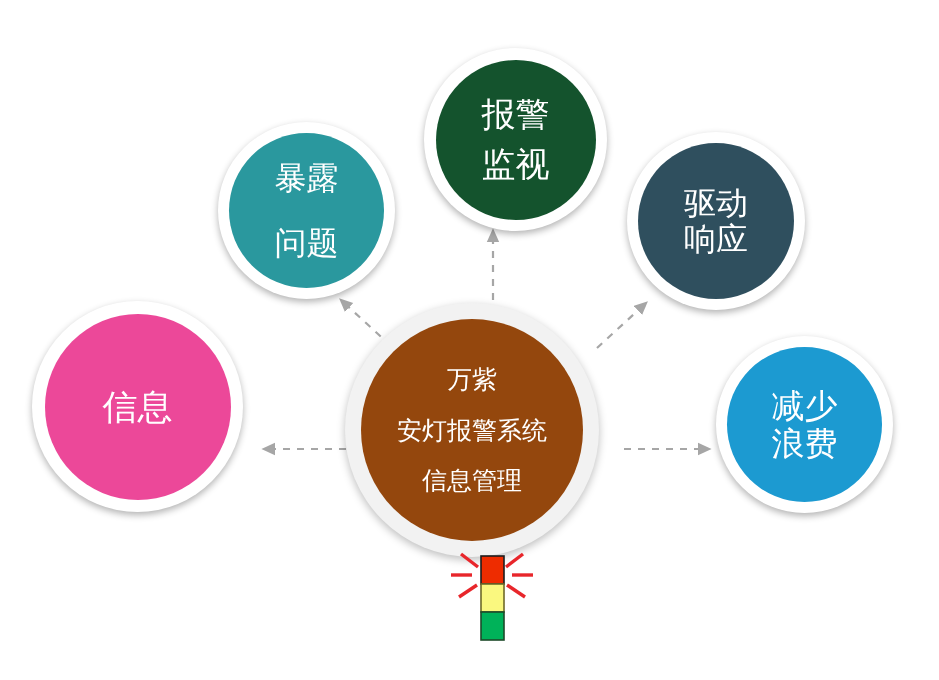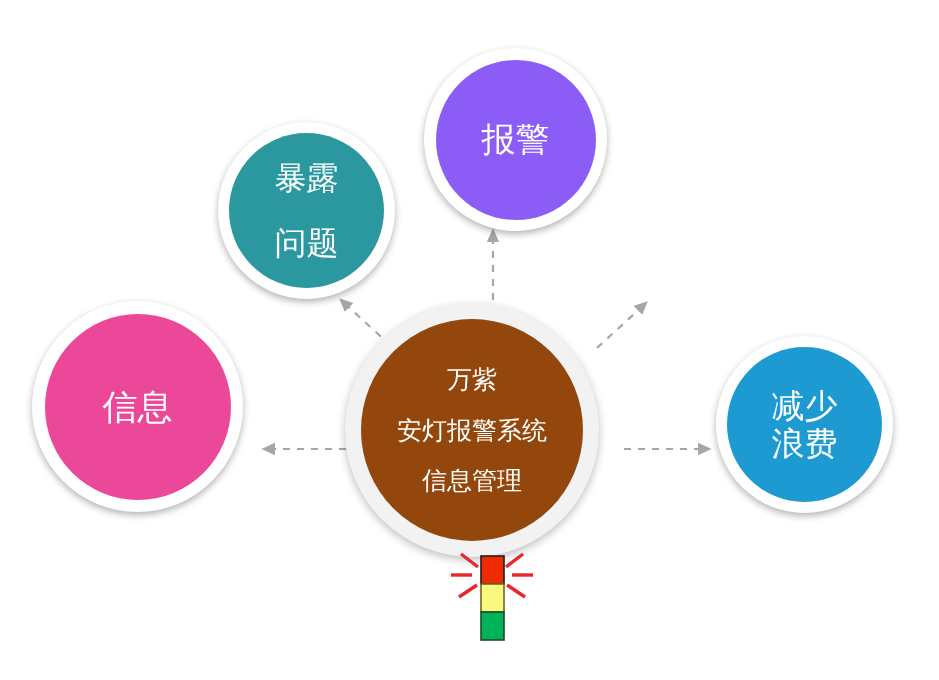--- a/index.html
+++ b/index.html
@@ -121,25 +121,32 @@
   </div>
 
   <div class="node" id="node-expose">
     <div class="disc" style="background: rgb(42, 152, 158);">
       <span class="line line-1">暴露</span>
       <span class="line line-2">问题</span>
     </div>
   </div>
 
   <div class="node" id="node-alarm">
-    <div class="disc" style="background: #8b5cf6; gap: 11px;">
+    <div class="disc" style="background: #14532d; gap: 11px;">
       <span class="line line-1">报警</span>
+      <span class="line line-2">监视</span>
     </div>
   </div>
 
+  <div class="node" id="node-drive">
+    <div class="disc" style="background: rgb(47, 79, 94);">
+      <span class="line line-1">驱动</span>
+      <span class="line line-2">响应</span>
+    </div>
+  </div>
 
   <div class="node" id="node-waste">
     <div class="disc" style="background: rgb(28, 154, 209);">
       <span class="line line-1">减少</span>
       <span class="line line-2">浪费</span>
     </div>
   </div>
 
   <div class="node" id="node-center" style="background: rgb(242, 242, 242);">
     <div class="disc" style="background: rgb(148, 71, 13);">

